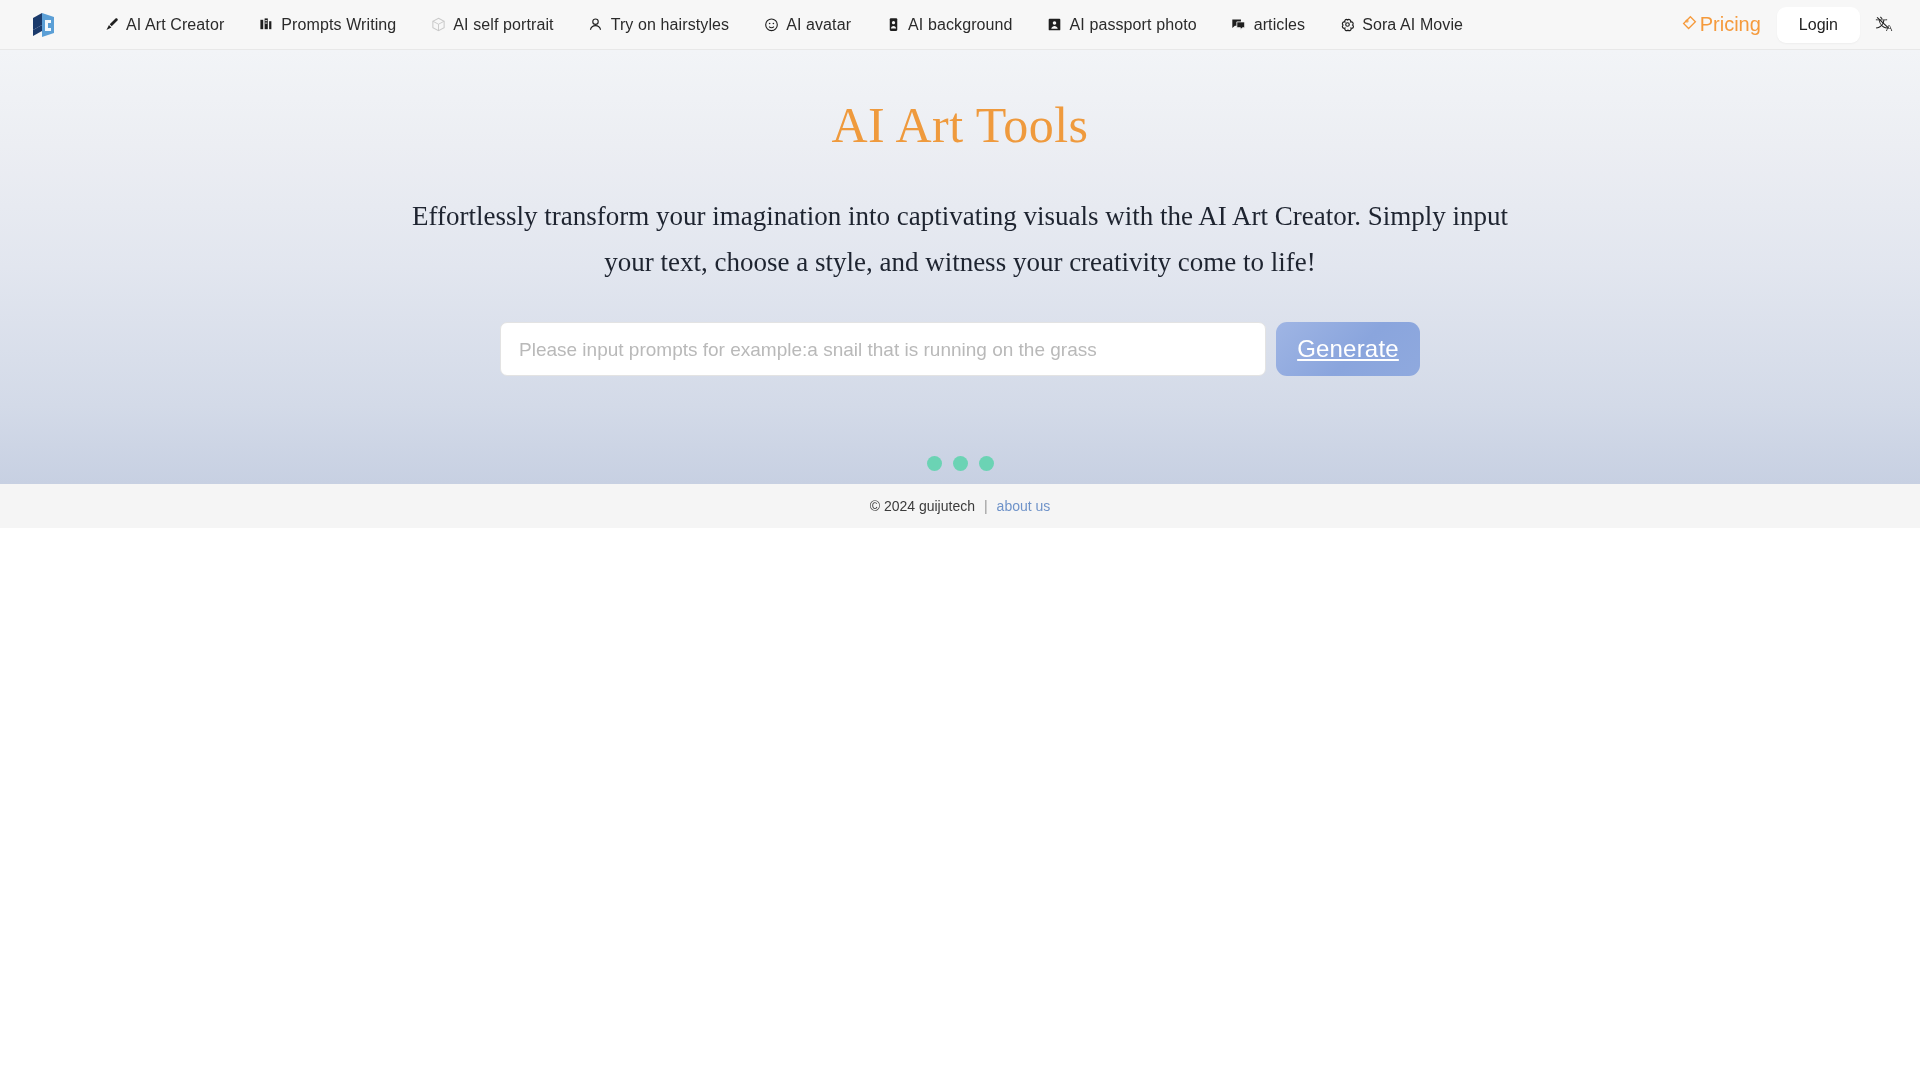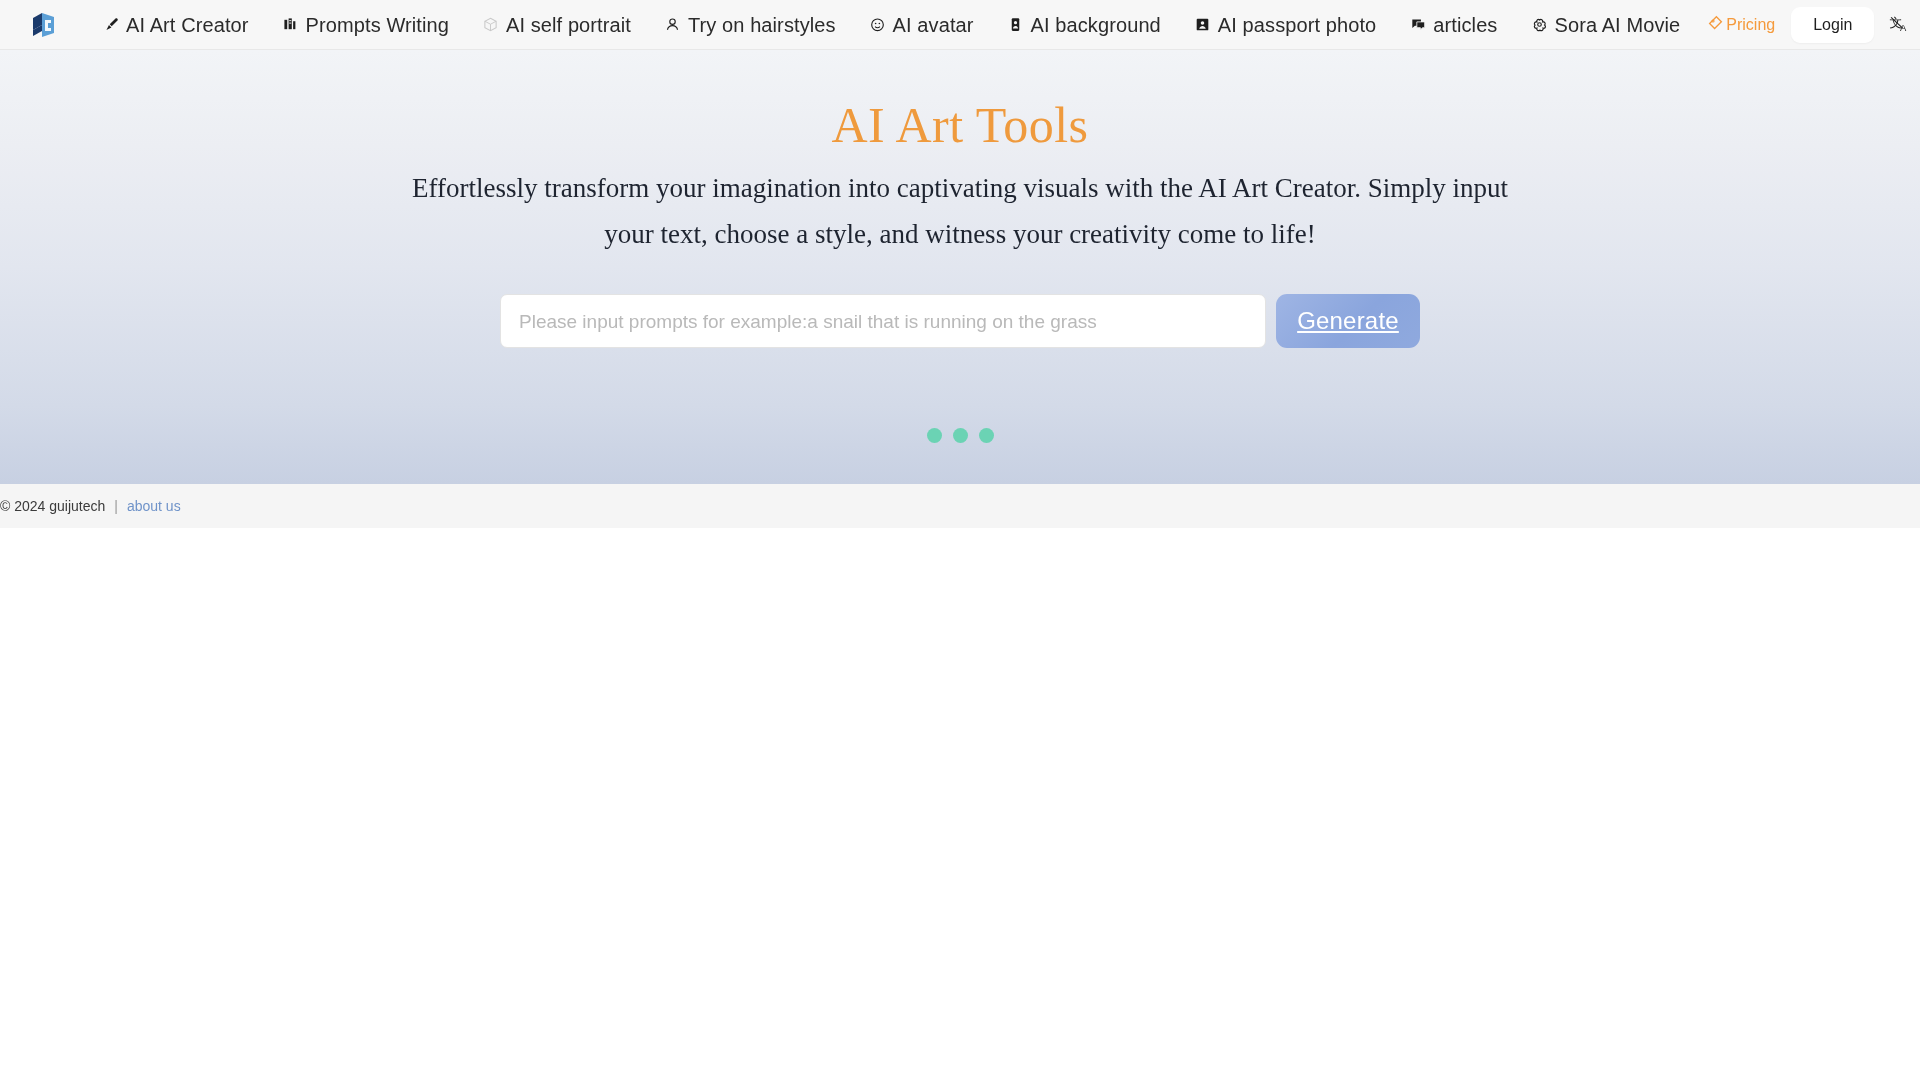--- a/index.html
+++ b/index.html
@@ -54,41 +54,41 @@
   .nav-item .nav-ico {
     width: 16px;
     height: 16px;
     display: inline-flex;
     align-items: center;
     justify-content: center;
     flex: 0 0 auto;
   }
 
   .nav-item .nav-label {
-    font-size: 20px;
+    font-size: 16px;
     color: #2b2b2b;
     letter-spacing: 0.1px;
     line-height: 1;
   }
 
   
   .nav-right {
     display: flex;
     align-items: center;
     flex: 0 0 auto;
     padding-right: 18px;
     gap: 0;
   }
 
   .pricing {
     display: flex;
     align-items: center;
     gap: 3px;
     color: #f59a3c;
-    font-size: 16px;
+    font-size: 20px;
     cursor: pointer;
     padding: 0 10px;
   }
 
   .login-btn {
     background: #ffffff;
     color: #1f1f1f;
     font-size: 16px;
     font-weight: normal;
     border: none;
@@ -132,21 +132,21 @@
     letter-spacing: 0.5px;
   }
 
   .hero-sub {
     font-family: "Liberation Serif", "DejaVu Serif", serif;
     font-size: 27px;
     color: #1e2430;
     text-align: center;
     line-height: 1.72;
     width: 1120px;
-    margin-top: 12px;
+    margin-top: 40px;
     font-weight: normal;
   }
 
   .prompt-row {
     display: flex;
     align-items: center;
     margin-top: 36px;
     gap: 10px;
   }
 
@@ -196,20 +196,21 @@
     background: #6bd3b4;
   }
 
   
   .footer {
     width: 1920px;
     height: 44px;
     background: #f5f5f5;
     display: flex;
     align-items: center;
+    justify-content: center;
     gap: 9px;
     font-size: 14px;
     color: #3b3b3b;
   }
 
   .footer .sep { color: #9a9a9a; }
 
   .footer .about {
     color: #6f93c9;
     cursor: pointer;

